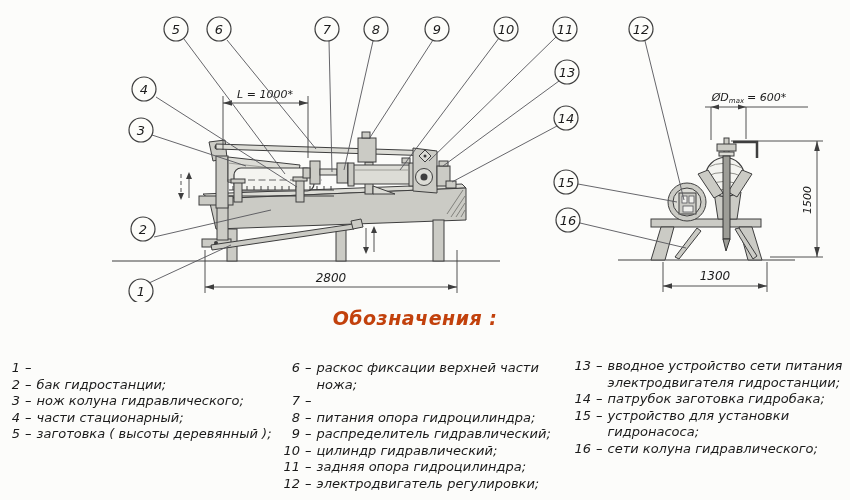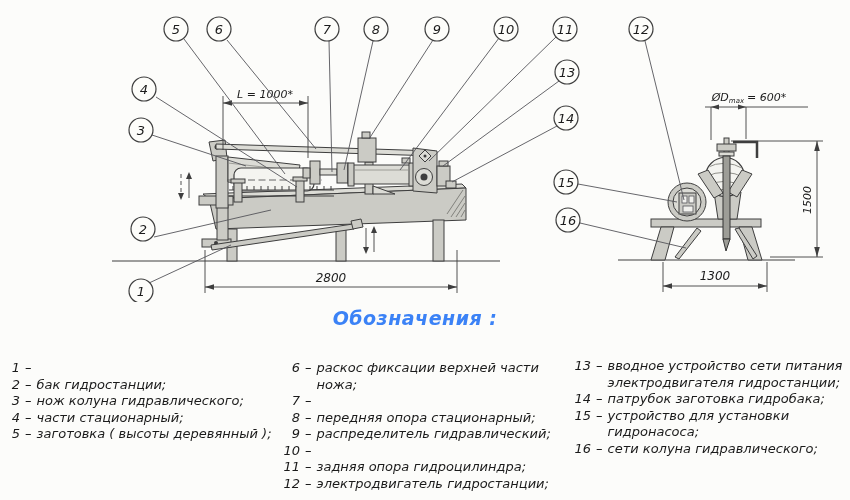--- a/index.html
+++ b/index.html
@@ -19,21 +19,21 @@
   .dim{stroke:#3e3e3e;stroke-width:.9;fill:none}
   .arr{fill:#3e3e3e;stroke:none}
   .hatch line{stroke:#6f6f6a;stroke-width:.8}
   .grain{stroke:#90908a;stroke-width:1;fill:none}
   .br{stroke:#3e3e3e;stroke-width:2.5;fill:none}
   .callout circle{fill:#fdfdfa;stroke:#3e3e3e;stroke-width:1.2}
   .callout text{font-size:13px;font-style:italic;fill:#1c1c1c;text-anchor:middle}
   .dimtxt{font-size:11px;font-style:italic;fill:#1c1c1c;text-anchor:middle}
   .dimtxt.big{font-size:12px}
   .title{position:absolute;left:330px;top:307px;width:170px;text-align:center;
-         font-style:italic;font-weight:bold;font-size:19px;letter-spacing:.5px;color:#3b82f6}
+         font-style:italic;font-weight:bold;font-size:19px;letter-spacing:.5px;color:#c2410c}
   .legend-col{position:absolute;font-style:italic;font-size:13px;color:#1b1b1b}
   .c1{left:10px;top:360px;width:264px}
   .c2{left:283px;top:360px;width:282px}
   .c3{left:571px;top:358px;width:275px}
   .li{display:flex;line-height:16.5px}
   .li .n{flex:none;text-align:right}
   .c1 .n{width:10px}.c2 .n{width:17px}.c3 .n{width:20px}
   .li .d{flex:none;padding:0 5px}
   .li .t{white-space:pre-line}
 </style>
@@ -372,40 +372,41 @@
       <span class="d">–</span>
       <span class="t">раскос фиксации верхней части ножа;</span>
     </div>
   <div class="li">
       <span class="n">7</span>
       <span class="d">–</span>
     </div>
   <div class="li">
       <span class="n">8</span>
       <span class="d">–</span>
-      <span class="t">передняя опора стационарный;</span>
+      <span class="t">питания опора гидроцилиндра;</span>
     </div>
   <div class="li">
       <span class="n">9</span>
       <span class="d">–</span>
       <span class="t">распределитель гидравлический;</span>
     </div>
   <div class="li">
       <span class="n">10</span>
       <span class="d">–</span>
+      <span class="t">цилиндр гидравлический;</span>
     </div>
   <div class="li">
       <span class="n">11</span>
       <span class="d">–</span>
       <span class="t">задняя опора гидроцилиндра;</span>
     </div>
   <div class="li">
       <span class="n">12</span>
       <span class="d">–</span>
-      <span class="t">электродвигатель гидростанции;</span>
+      <span class="t">электродвигатель регулировки;</span>
     </div>
 </div>
 
 <div class="legend-col c3">
   <div class="li">
       <span class="n">13</span>
       <span class="d">–</span>
       <span class="t">вводное устройство сети питания
 электродвигателя гидростанции;</span>
     </div>

